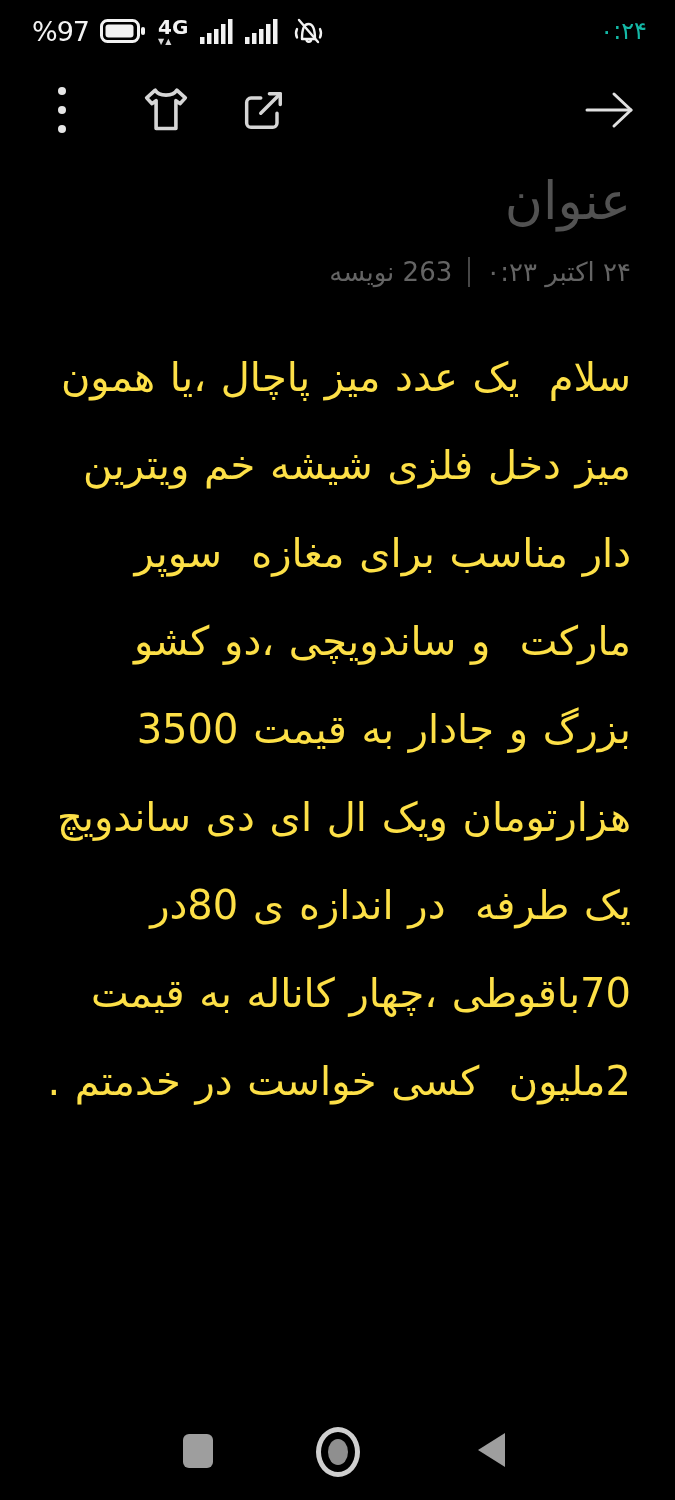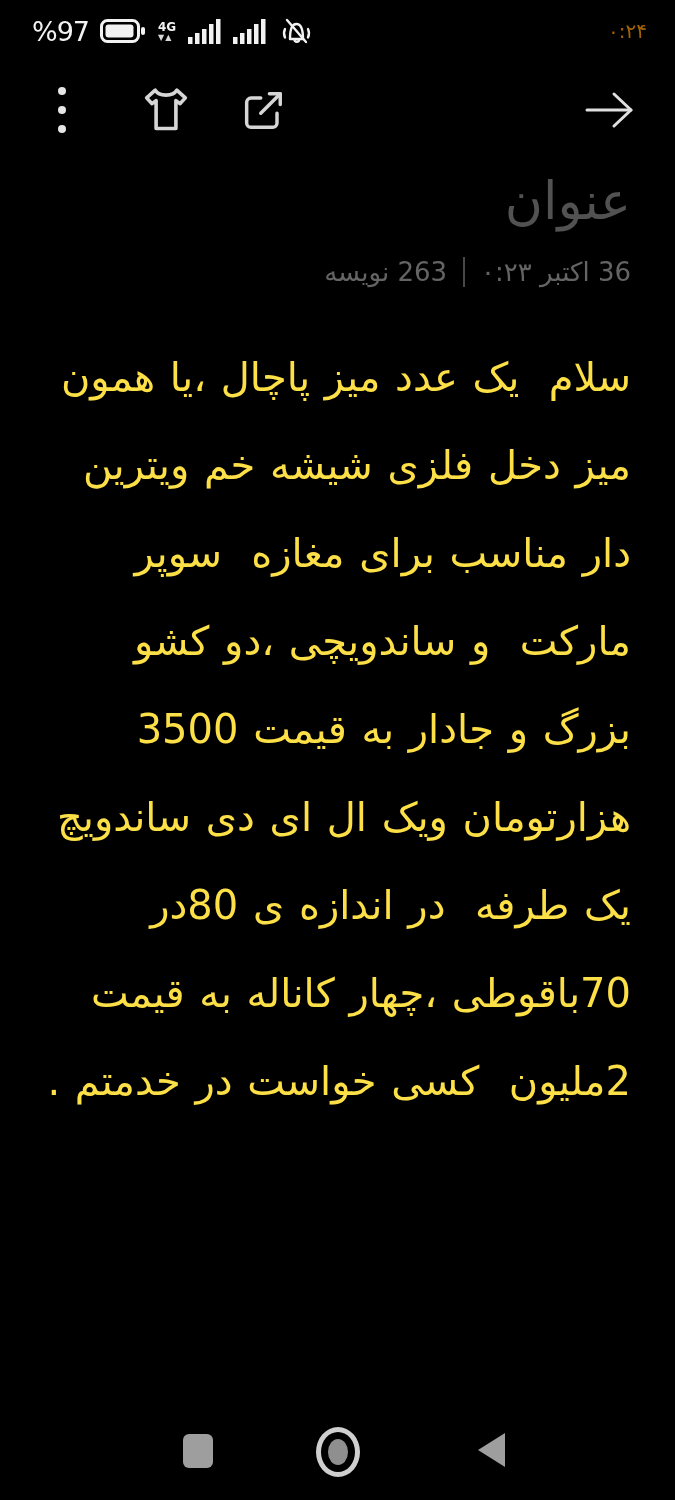--- a/index.html
+++ b/index.html
@@ -6,23 +6,23 @@
   .screen{position:relative;width:675px;height:1500px;background:#000;overflow:hidden;
           font-family:"DejaVu Sans",sans-serif;}
 
   
   .status-bar{position:absolute;top:8px;left:0;right:0;height:46px;
               display:flex;align-items:center;justify-content:space-between;
               padding:0 28px 0 32px;box-sizing:border-box;}
   .status-left{display:flex;align-items:center;gap:11px;}
   .battery-pct{color:#f2f2f2;font-size:27px;font-weight:500;letter-spacing:-1px;}
   .net{display:flex;flex-direction:column;align-items:flex-start;line-height:1;margin:0 1px;}
-  .net-label{color:#f2f2f2;font-size:12px;font-weight:bold;}
+  .net-label{color:#f2f2f2;font-size:20px;font-weight:bold;}
   .net-arrows{color:#d9d9d9;font-size:8px;letter-spacing:1px;margin-top:1px;}
-  .status-right{color:#a16207;font-size:20px;direction:rtl;}
+  .status-right{color:#14b8a6;font-size:24px;direction:rtl;}
 
   
   .toolbar{position:absolute;top:80px;left:0;right:0;height:60px;
            display:flex;align-items:center;padding:0 38px 0 44px;box-sizing:border-box;}
   .tb-btn{background:none;border:none;padding:0;margin:0;cursor:pointer;
           display:flex;align-items:center;justify-content:center;}
   .tb-kebab{width:36px;height:52px;}
   .tb-shirt{width:56px;height:56px;margin-left:58px;}
   .tb-share{width:56px;height:56px;margin-left:42px;}
   .tb-spacer{flex:1;}
@@ -137,21 +137,21 @@
           <line x1="4" y1="20" x2="48" y2="20"></line>
           <polyline points="31,4 48,20 31,36"></polyline>
         </svg>
       </span>
     </button>
   </div>
 
   <div class="content">
     <h1 class="page-title">عنوان</h1>
     <div class="meta">
-      <span>36 اکتبر ۰:۲۳</span>
+      <span>۲۴ اکتبر ۰:۲۳</span>
       <span class="meta-divider"></span>
       <span>263 نویسه</span>
     </div>
     <p class="body-text">سلام  یک عدد میز پاچال ،یا همون میز دخل فلزی شیشه خم ویترین دار مناسب برای مغازه  سوپر مارکت  و ساندویچی ،دو کشو بزرگ و جادار به قیمت 3500 هزارتومان ویک ال ای دی ساندویچ یک طرفه  در اندازه ی 80در 70باقوطی ،چهار کاناله به قیمت 2ملیون  کسی خواست در خدمتم .</p>
   </div>
 
   <div class="nav-bar">
     <button class="nav-btn nav-recents">
       <span class="sq"></span>
     </button>

